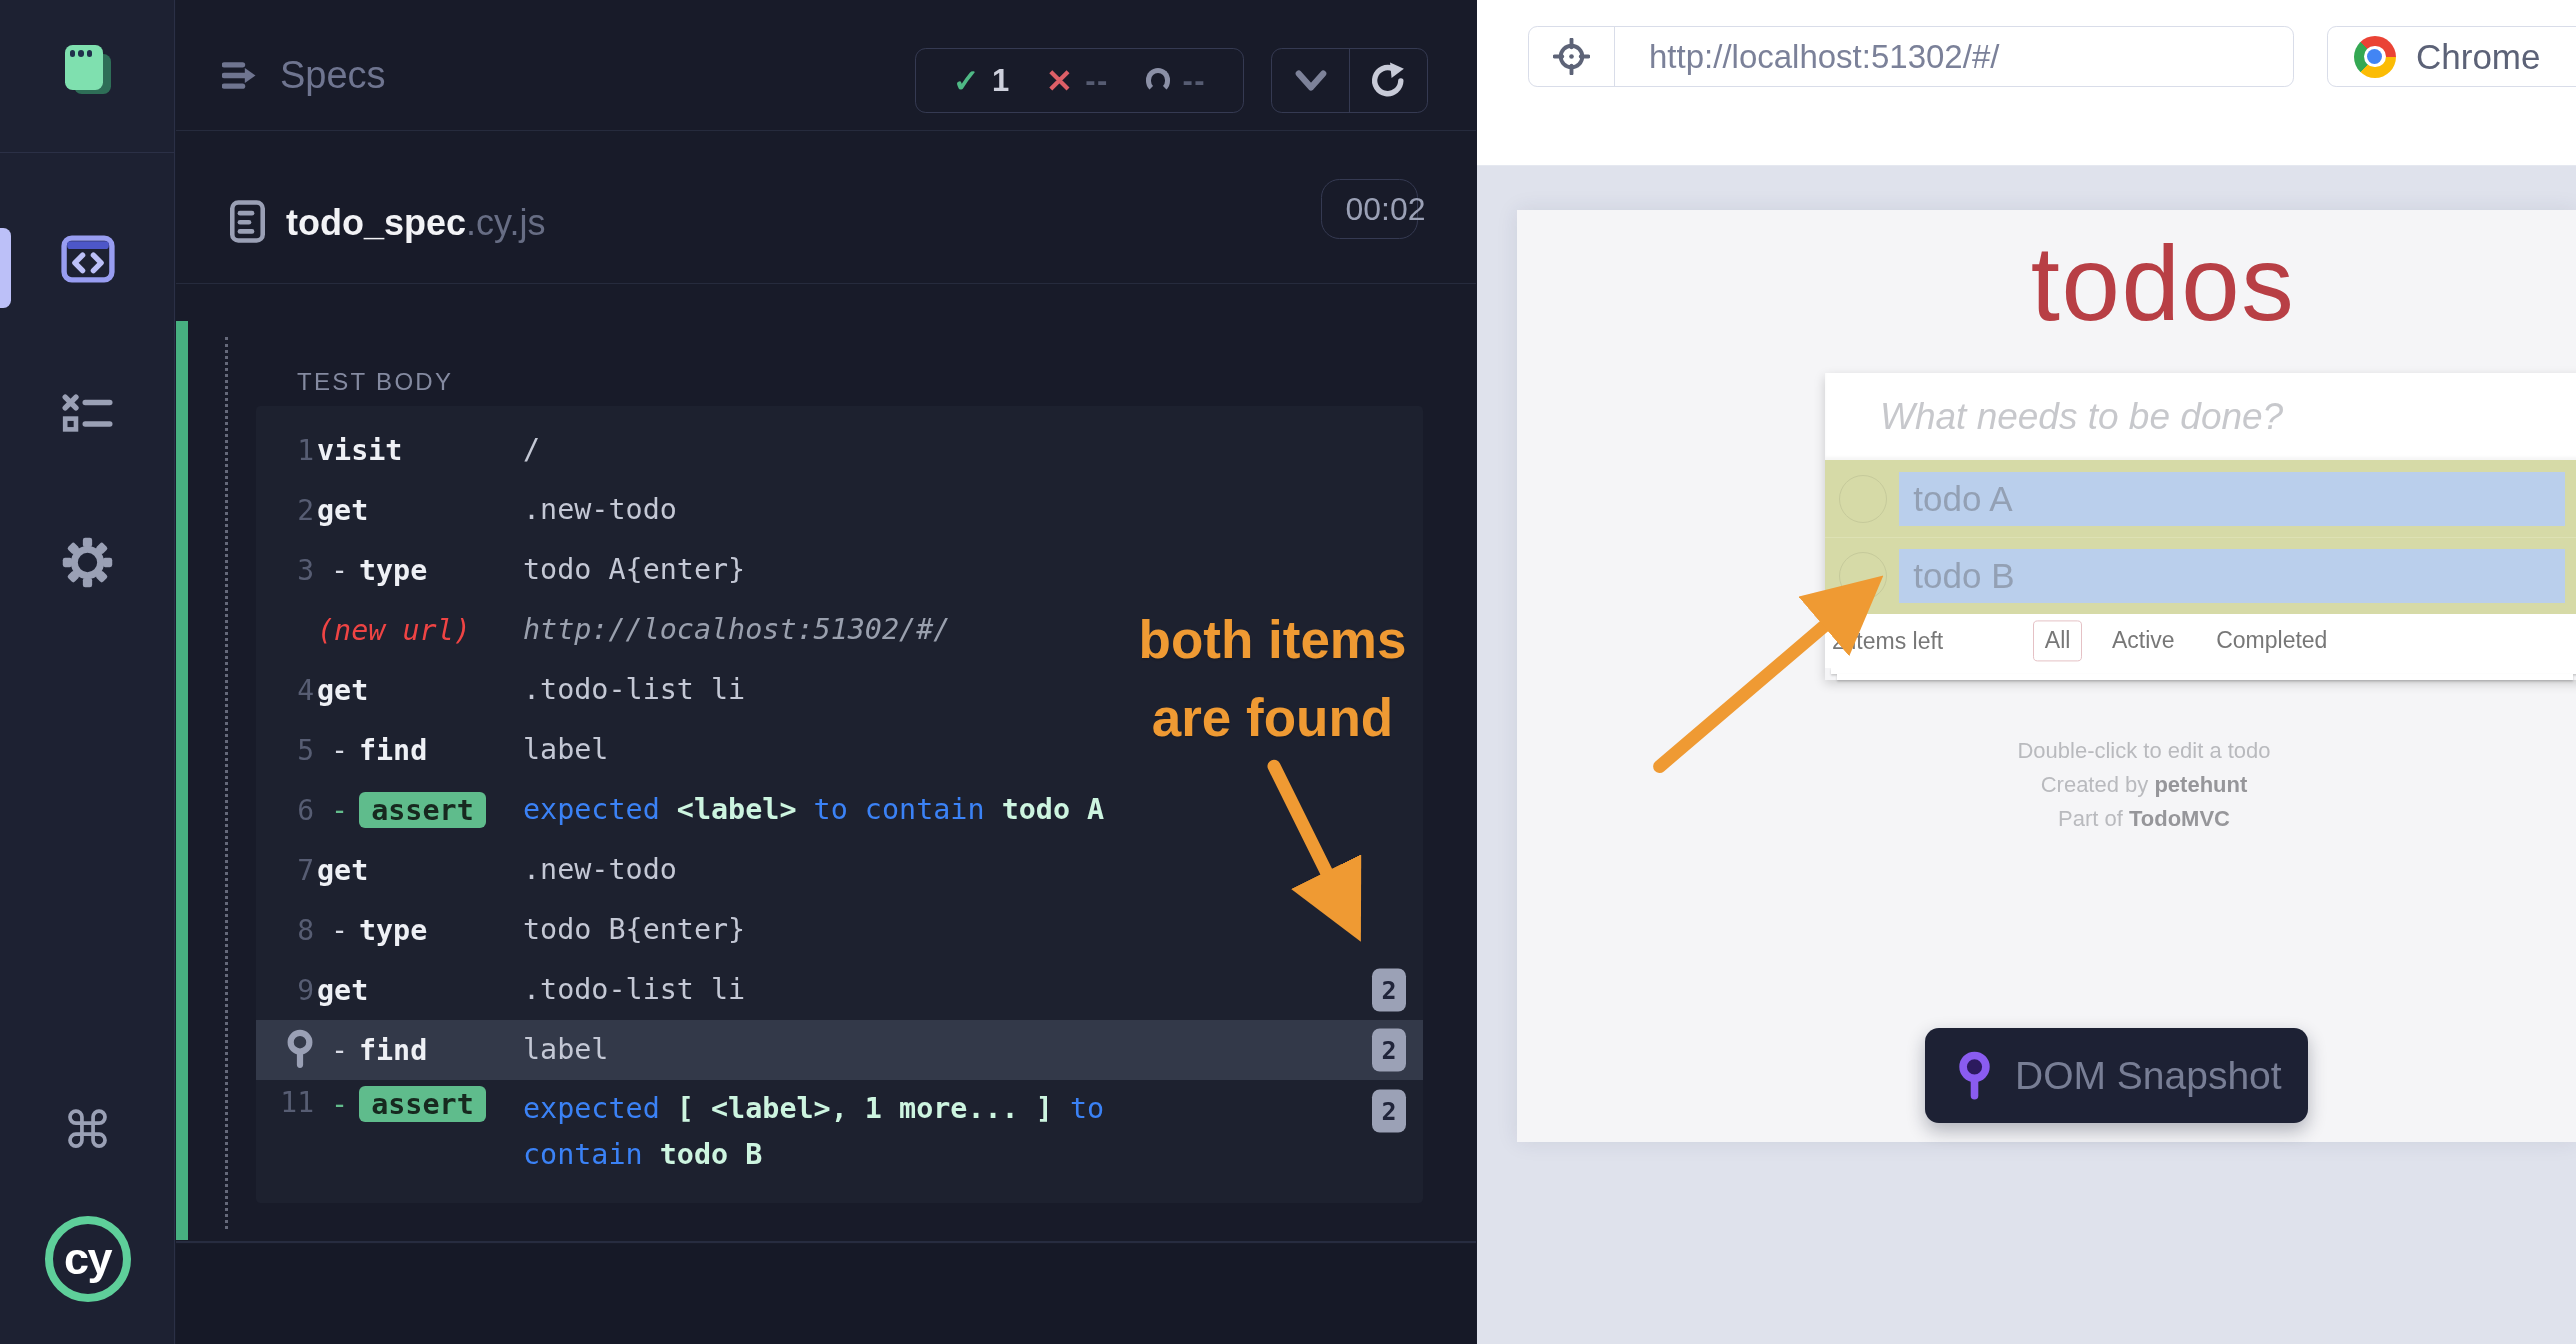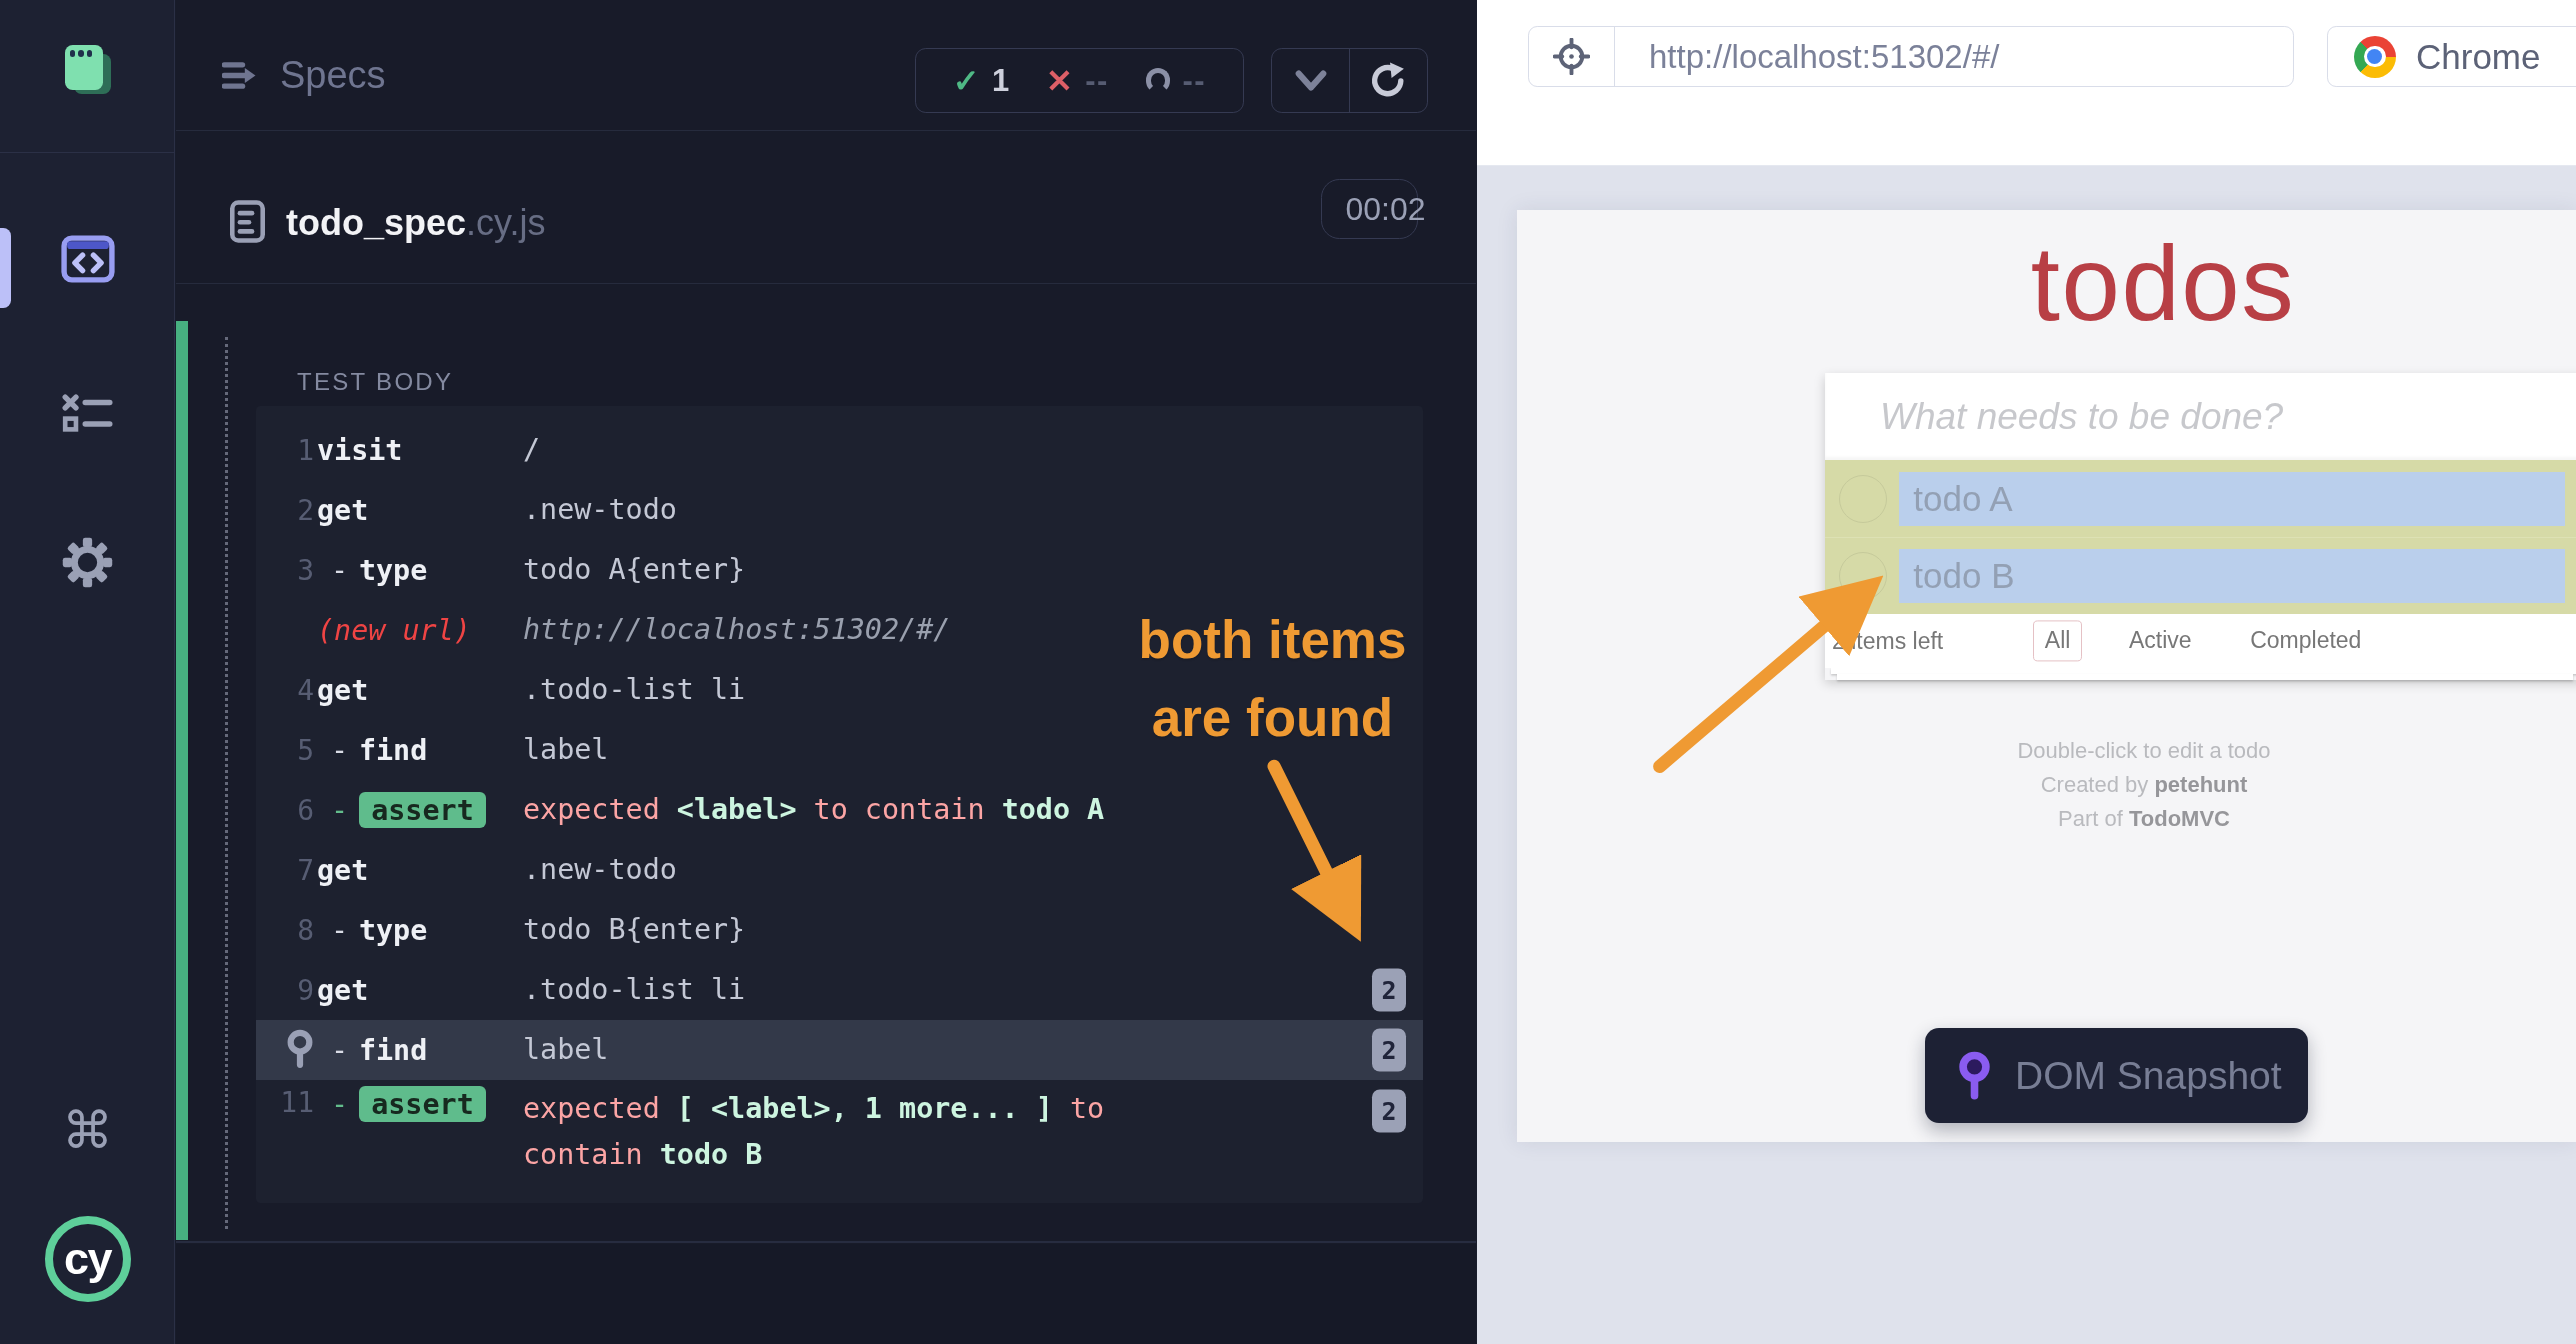--- a/index.html
+++ b/index.html
@@ -72,21 +72,21 @@
     color:#eef0f5; font-weight:700; }
   .cmd-row .cmd.child { padding-left:14px; }
   .cmd-row .cmd .dash { font-weight:400; color:#d9dce6; }
   .cmd-row .cmd .dash.green { color:#63bd8c; }
   .cmd-row .cmd .newurl { font-style:italic; font-weight:400; color:#ef4444; }
   .assert-pill { background:#5fbc8c; color:#17291f; font-weight:700; border-radius:6.1px;
     padding:1.5px 12.3px; }
   .cmd-row .msg { flex:1; padding-right:85px; line-height:46px; }
   .cmd-row .msg .seg { color:#c4c8d5; }
   .cmd-row .msg .seg.i { font-style:italic; color:#9aa0ae; }
-  .cmd-row.assert-row .msg .seg { color:#fca5a5; }
+  .cmd-row.assert-row .msg .seg { color:#3b82f6; }
   .cmd-row.assert-row .msg .seg.b { color:#cdf5e0; font-weight:700; }
   .cmd-row .badge { position:absolute; right:17px; top:50%; transform:translateY(-50%);
     background:#9ba1b6; color:#20243a; border-radius:7.7px; min-width:34px; height:43px;
     display:flex; align-items:center; justify-content:center; font-size:25px; font-weight:700; }
   .cmd-row.tall { align-items:flex-start; padding-top:6.1px; padding-bottom:7.7px; }
   .cmd-row.tall .badge { top:31px; }
   .rep-bottom-divider { position:absolute; left:0; top:1241px; width:100%; border-top:2.3px solid #272c40; }
   .rep-bottom { position:absolute; left:0; top:1244px; width:100%; height:101px; background:#161927; }
   
   #browser { position:absolute; left:1477px; top:0; width:1099px; height:1345px; background:#dfe2ec; }
@@ -119,21 +119,21 @@
     box-shadow:inset 0 -3.1px 3.1px rgba(0,0,0,.04); }
   .todo-row { height:77px; background:#d6daa7; display:flex; align-items:center; position:relative; }
   .todo-row + .todo-row { border-top:1.5px solid #dde1b4; }
   .todo-check { width:48px; height:48px; border-radius:50%; border:1.5px solid #c6ca9b;
     margin-left:14px; flex:none; cursor:pointer; }
   .todo-label { flex:1; margin:0 20px 0 12.3px; height:54px; background:#bacfec;
     display:flex; align-items:center; padding-left:14px; color:#93a0b4; font-size:35px; }
   .todo-footer { position:relative; height:54px; background:#fff; font-size:23px; color:#777777; }
   .items-left { position:absolute; left:7px; top:50%; transform:translateY(-50%); }
   .filters { position:absolute; left:208px; top:50%; transform:translateY(-50%);
-    display:flex; gap:35px; align-items:center; }
+    display:flex; gap:18px; align-items:center; }
   .filters .f { padding:6.1px 10.8px; border:1.5px solid transparent; border-radius:4.6px; cursor:pointer; }
   .filters .f.sel { border-color:#e5c1c5; }
   .paper { height:6.1px; background:#fff; box-shadow:0 1.5px 2.3px rgba(0,0,0,.2); }
   .paper.p1 { margin:0 6.1px; } .paper.p2 { margin:0 12.3px; }
   .app-info { position:absolute; left:329px; top:734px; width:676px; text-align:center;
     font-size:22px; color:#b9babe; line-height:34px; }
   .app-info .b { color:#96969a; font-weight:600; }
   .snapshot-pill { position:absolute; left:448px; top:1028px; width:383px; height:95px;
     background:#1d2134; border-radius:14px; display:flex; align-items:center; gap:23px;
     padding-left:32px; box-shadow:0 7.7px 18.4px rgba(20,25,50,.30); cursor:pointer; }

